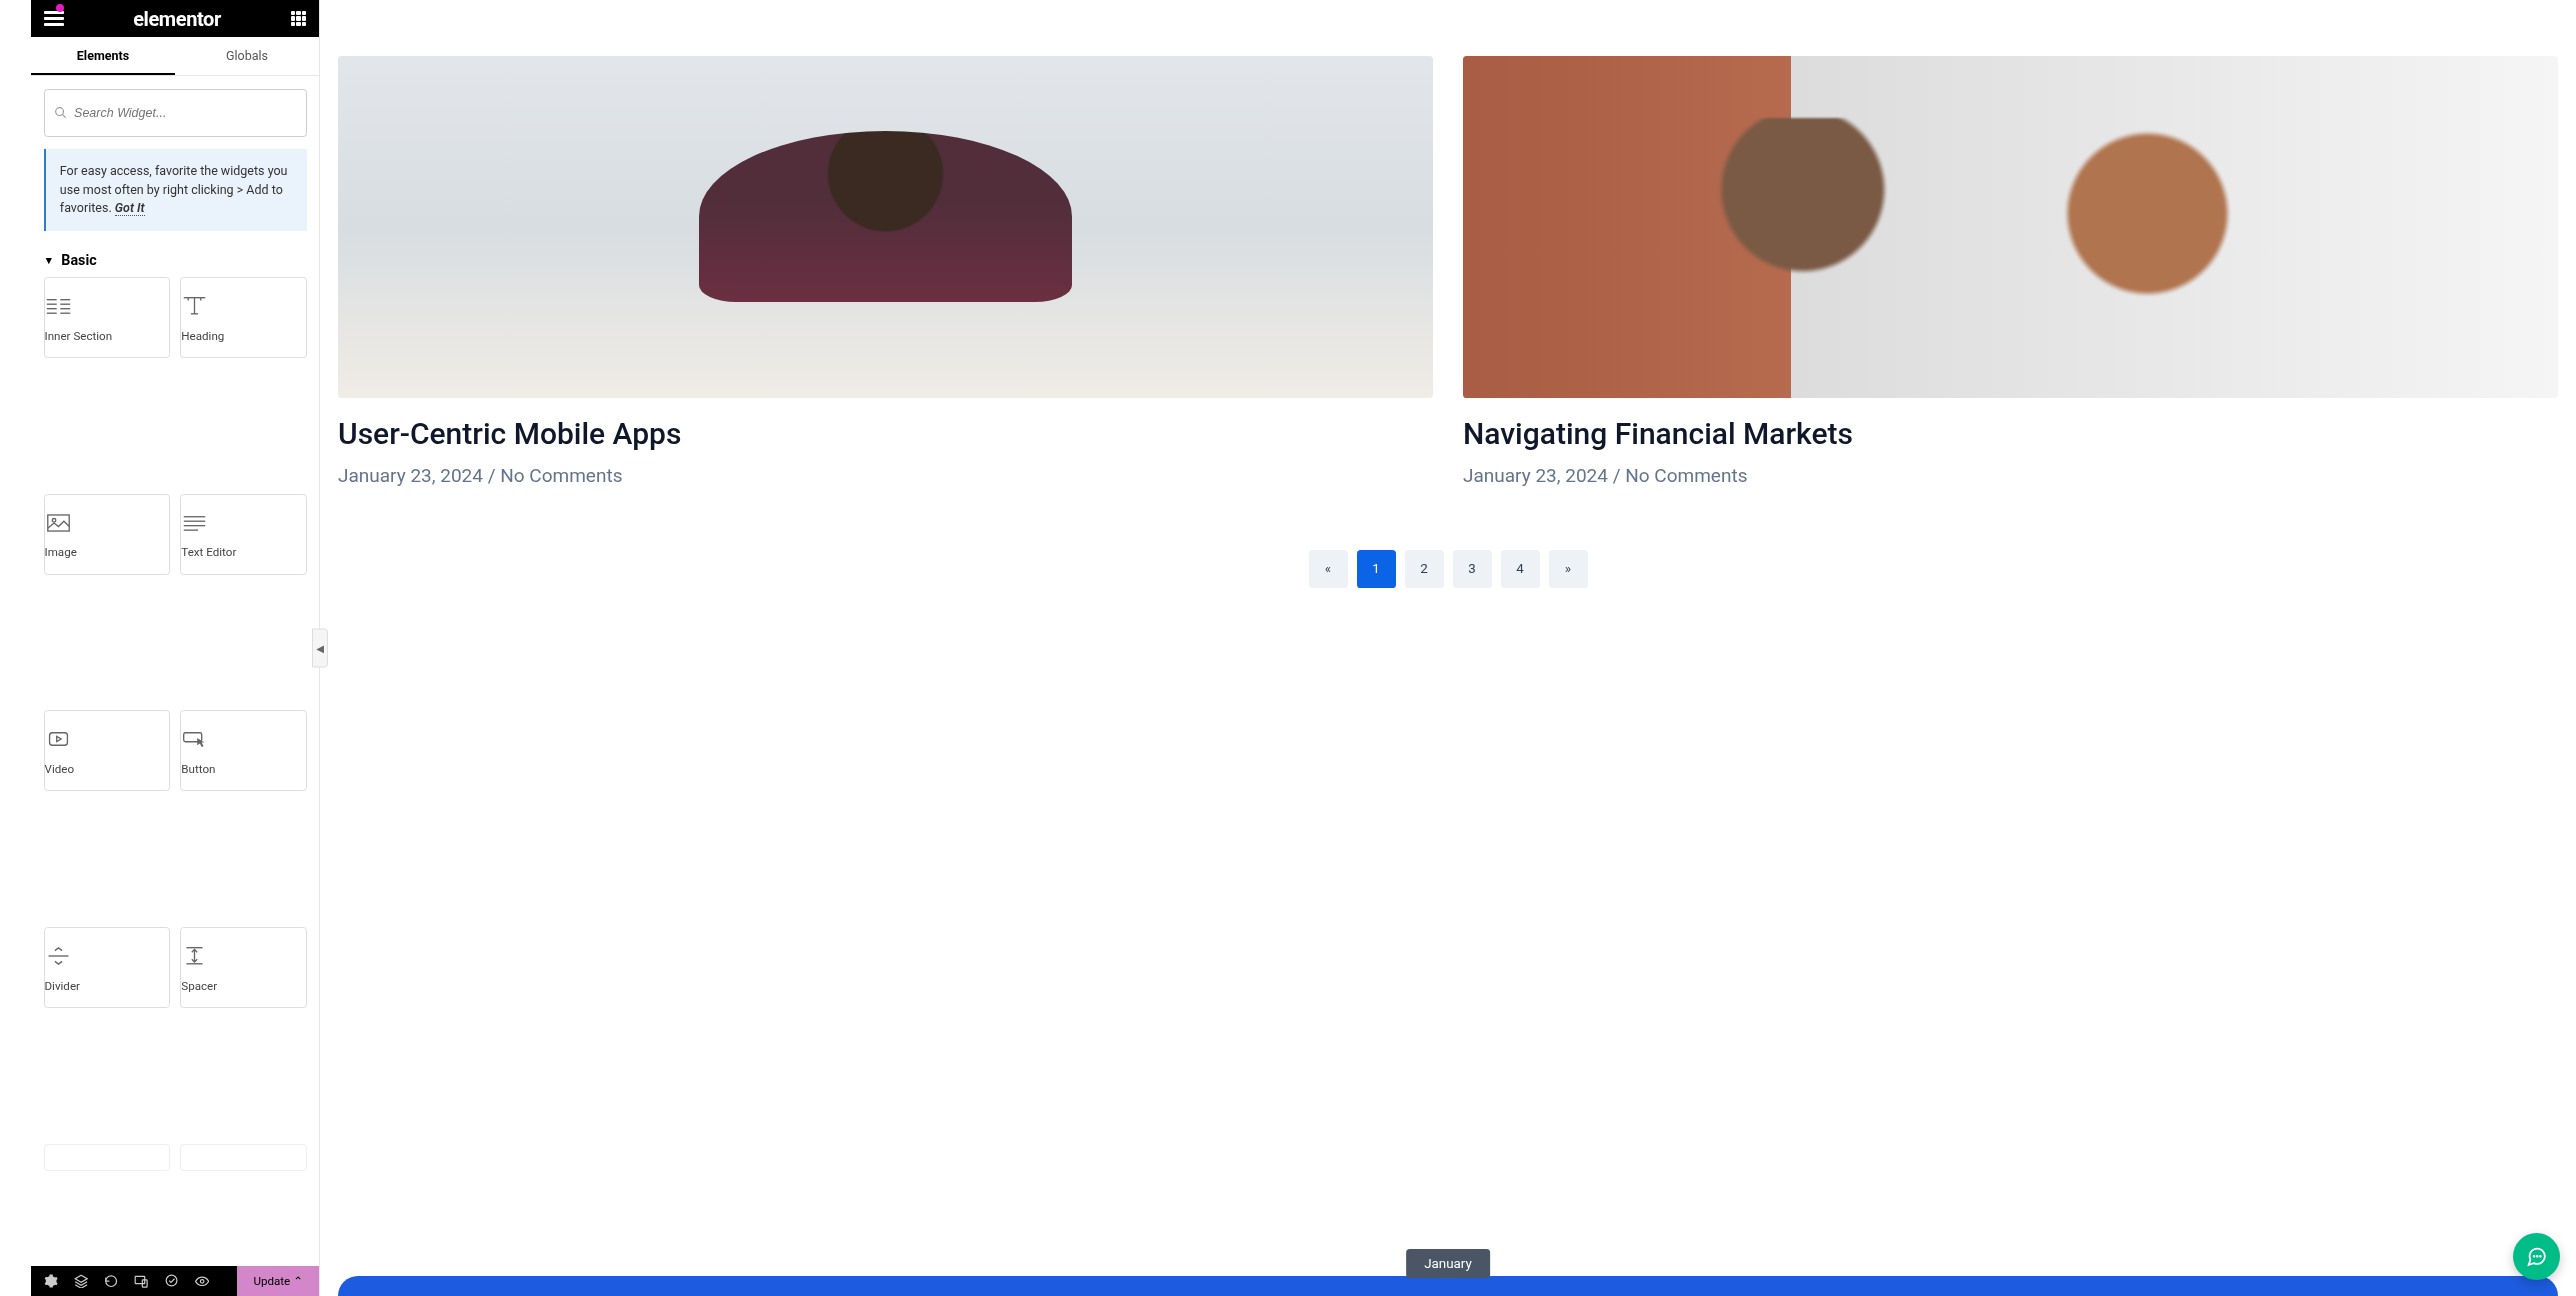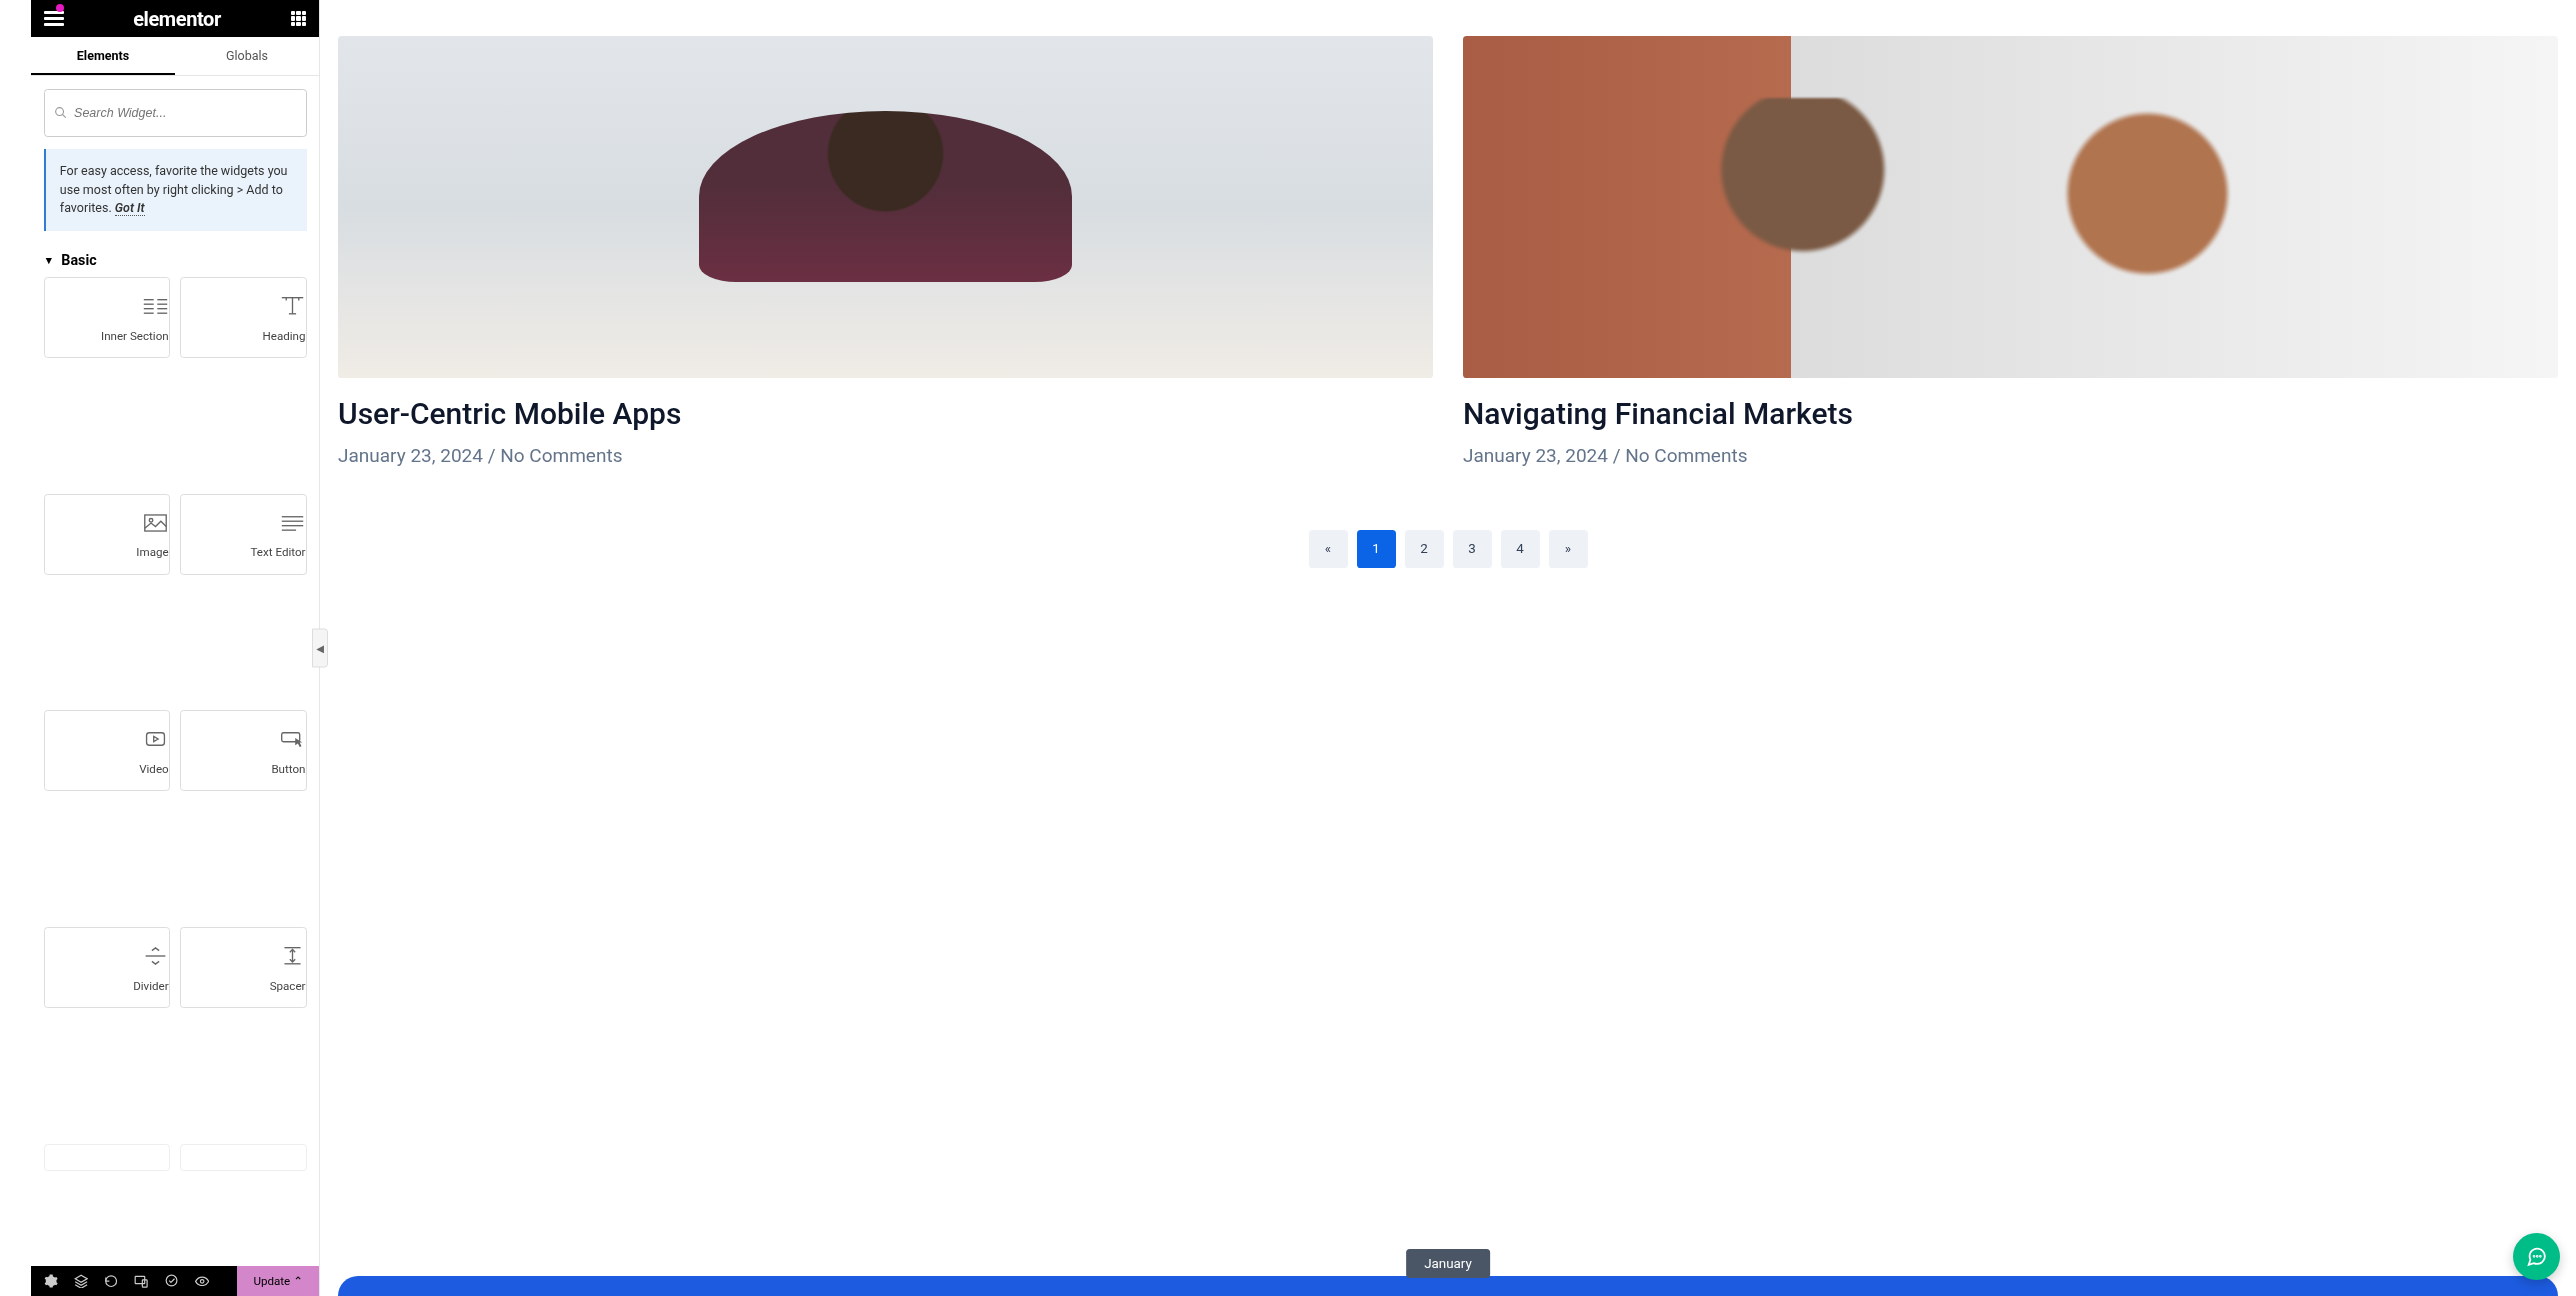--- a/index.html
+++ b/index.html
@@ -24,36 +24,36 @@
 .search input { border: none; outline: none; flex: 1; font-size: 12.5px; font-style: italic; color: #666; margin-left: 7.2px; background: transparent; }
 .search-icon-svg { width: 13.4px; height: 13.4px; stroke: #999; }
 
 .tip { margin: 0 12.5px 16px; background: #eaf3fc; border-left: 2.7px solid #2f7dd1; padding: 12.5px 14.3px; font-size: 12.5px; color: #333; line-height: 1.5; }
 .tip .gotit { font-style: italic; font-weight: 600; border-bottom: 1.8px dotted #555; cursor: pointer; }
 
 .cat-head { display: flex; align-items: center; padding: 5.4px 12.5px 9px; font-weight: 700; font-size: 14.3px; cursor: pointer; }
 .cat-head .caret { margin-right: 7.2px; font-size: 10.7px; }
 
 .widgets { display: grid; grid-template-columns: 1fr 1fr; gap: 10.7px; padding: 0 12.5px; overflow-y: auto; flex: 1; }
-.widget { border: 0.9px solid #ddd; border-radius: 3.6px; height: 81px; display: flex; flex-direction: column; align-items: flex-end; justify-content: center; gap: 9px; cursor: grab; font-size: 11.6px; color: #444; }
+.widget { border: 0.9px solid #ddd; border-radius: 3.6px; height: 81px; display: flex; flex-direction: column; align-items: flex-start; justify-content: center; gap: 9px; cursor: grab; font-size: 11.6px; color: #444; }
 .widget .icon { width: 27px; height: 27px; display: flex; align-items: center; justify-content: center; }
 
 
 .footer { height: 30px; background: #000; color: #fff; display: flex; align-items: center; position: absolute; bottom: 0; left: 0; right: 0; }
 .footer .fbtns { display: flex; align-items: center; gap: 16px; padding: 0 12.5px; }
 .footer .fbtn { width: 14.3px; height: 14.3px; cursor: pointer; display: flex; align-items: center; justify-content: center; }
 .update-btn { margin-left: auto; background: #d386c9; color: #000; height: 100%; display: flex; align-items: center; padding: 0 16px; font-size: 11.6px; gap: 3px; cursor: pointer; }
 
 
 .collapse-btn { position: absolute; top: 50%; right: -9px; transform: translateY(-50%); width: 16px; height: 39px; background: #f5f5f5; border: 0.9px solid #ddd; border-radius: 0 3.6px 3.6px 0; display: flex; align-items: center; justify-content: center; font-size: 10px; color: #666; cursor: pointer; z-index: 5; }
 
 
 .canvas { flex: 1; background: #fff; overflow: auto; position: relative; padding: 36px 18px 0; }
 .posts { display: flex; gap: 30px; }
-.post { flex: 1; }
+.post { flex: 1; margin-top: 20px; }
 .post-img { width: 100%; height: 342px; border-radius: 3.6px; background-size: cover; background-position: center; }
 .img1 { background: linear-gradient(180deg, #e2e6ea 0%, #d8dde1 50%, #f0ece6 100%); position: relative; overflow: hidden; }
 .img1::before { content:""; position:absolute; left:33%; top:22%; width:34%; height:50%; background: radial-gradient(circle at 50% 25%, #3b2a22 0%, #3b2a22 25%, transparent 26%), linear-gradient(180deg, #512e3a 40%, #6b2f42 100%); border-radius: 50% 50% 10% 10%; }
 .img2 { background: linear-gradient(90deg, #a85d44 0%, #b66b4f 30%, #dcdcdc 30%, #f5f5f5 100%); position:relative; overflow:hidden; }
 .img2::after { content:""; position:absolute; left:10%; top:18%; width:70%; height:70%; background: radial-gradient(circle at 30% 30%, #7a5a44 0%, #7a5a44 14%, transparent 15%), radial-gradient(circle at 75% 40%, #b0744f 0%, #b0744f 13%, transparent 14%); filter: blur(1.3px); }
 .post-title { font-size: 30px; color: #0f172a; margin-top: 18px; font-weight: 500; }
 .post-meta { color: #64748b; font-size: 19px; margin-top: 12.5px; }
 
 .pagination { display: flex; gap: 9px; justify-content: center; margin-top: 63px; }
 .page { width: 39px; height: 38px; border-radius: 3.6px; background: #eef2f7; color: #334155; display: flex; align-items: center; justify-content: center; font-size: 13.4px; cursor: pointer; }

